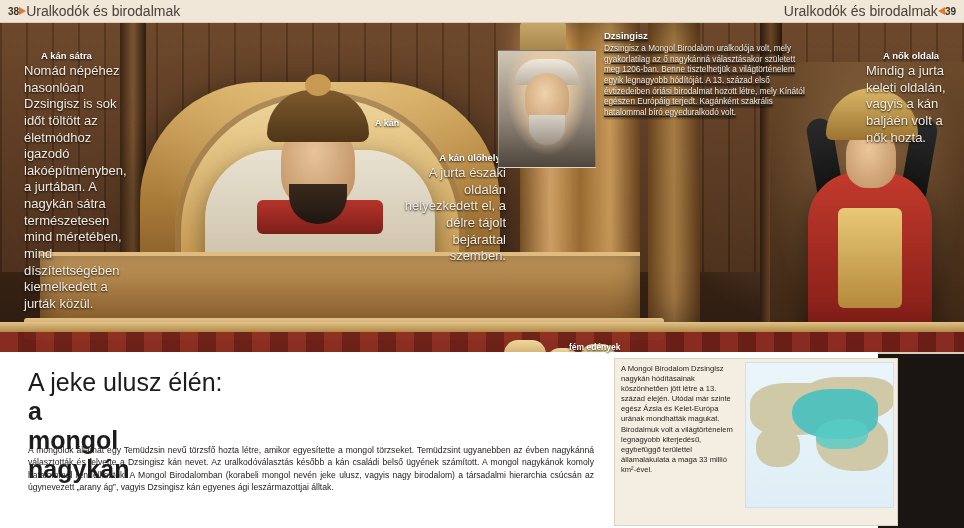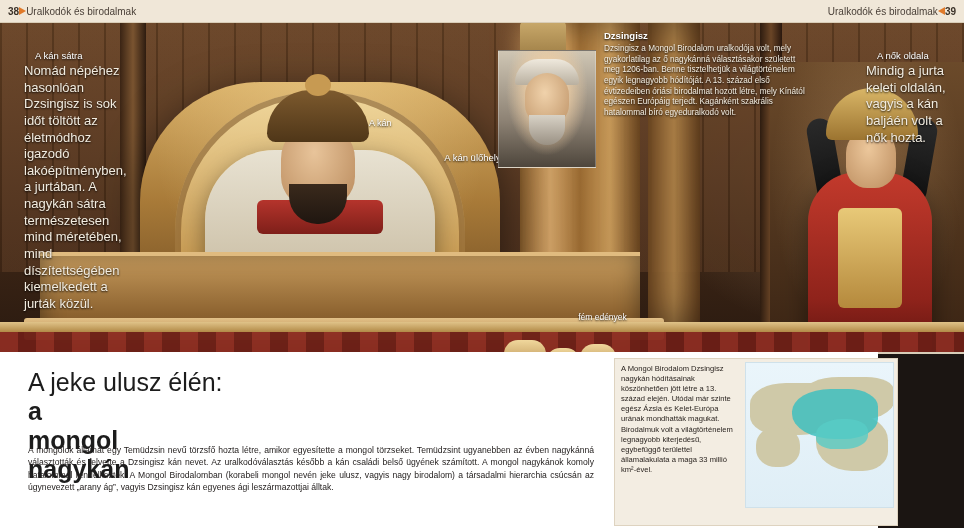--- a/index.html
+++ b/index.html
@@ -16,21 +16,21 @@
     position:absolute;left:0;top:0;width:964px;height:22px;
     background:#f0e7d8;display:flex;align-items:center;
     border-bottom:1px solid #d9cdb7;z-index:40;
   }
   .topbar .left,.topbar .right{display:flex;align-items:center;gap:0;font-size:10px;color:#3a3128;}
   .topbar .left{padding-left:8px;}
   .topbar .right{margin-left:auto;padding-right:8px;}
   .pgnum{font-weight:bold;font-size:10px;color:#3a3128;}
   .tri-r{width:0;height:0;border-left:7px solid #e07a2a;border-top:4.5px solid transparent;border-bottom:4.5px solid transparent;}
   .tri-l{width:0;height:0;border-right:7px solid #e07a2a;border-top:4.5px solid transparent;border-bottom:4.5px solid transparent;}
-  .chap{font-size:10px;color:#4a4038;}
+  .chap{font-size:14px;color:#4a4038;}
 
   
   .stage{
     position:absolute;left:0;top:22px;width:964px;height:330px;
     overflow:hidden;
     background:
       radial-gradient(ellipse 300px 180px at 300px 150px, rgba(255,225,160,.30), rgba(0,0,0,0) 70%),
       radial-gradient(ellipse 260px 200px at 840px 170px, rgba(255,220,170,.22), rgba(0,0,0,0) 70%),
       linear-gradient(#5a3a22 0%, #4a2e1c 45%, #3a2415 70%, #2a1a10 100%);
   }
@@ -171,38 +171,38 @@
     position:absolute;left:500px;top:300px;width:120px;height:52px;
   }
   .vessel{position:absolute;bottom:0;background:linear-gradient(180deg,#f0d79c,#a97c3c);border-radius:14px 14px 6px 6px;}
   .v1{left:4px;width:42px;height:34px;}
   .v2{left:46px;width:34px;height:26px;}
   .v3{left:80px;width:36px;height:30px;}
 
   
   .callout{position:absolute;z-index:30;}
   .callout h4{
-    margin:0 0 2px 11px;font-size:9.5px;font-weight:normal;color:#ffffff;
+    margin:0 0 2px 17px;font-size:9.5px;font-weight:bold;color:#ffffff;
     text-shadow:0 1px 2px rgba(0,0,0,.9);
   }
   .callout p{
     margin:0;font-size:13px;line-height:1.28;color:#f2ece0;
     text-shadow:0 1px 2px rgba(0,0,0,.9);
   }
   .c-kansatra{left:24px;top:50px;width:110px;}
   .c-nok{left:866px;top:50px;width:86px;}
   .c-kan{left:358px;top:118px;width:60px;}
   .c-kan h4{font-size:9px;}
   .c-ulohelye{left:396px;top:152px;width:110px;text-align:right;}
-  .c-femedenyek{left:552px;top:312px;width:90px;text-align:center;}
+  .c-femedenyek{left:552px;top:342px;width:90px;}
   .c-femedenyek h4{font-size:8.5px;}
 
   
   .dz-panel{
-    position:absolute;left:604px;top:30px;width:206px;z-index:32;
+    position:absolute;left:604px;top:30px;width:206px;z-index:32;text-decoration:underline;
   }
   .dz-panel h4{
     margin:0 0 3px 0;font-size:9.5px;color:#fff;font-weight:bold;
     text-shadow:0 1px 2px rgba(0,0,0,.9);
   }
   .dz-panel p{
     margin:0;font-size:8.2px;line-height:1.3;color:#f4eee2;
     text-shadow:0 1px 2px rgba(0,0,0,.9);
   }
   .dz-portrait{
@@ -344,20 +344,21 @@
     <h4>A kán sátra</h4>
     <p>Nomád népéhez hasonlóan Dzsingisz is sok időt töltött az életmódhoz igazodó lakóépítményben, a jurtában. A nagykán sátra természetesen mind méretében, mind díszítettségében kiemelkedett a jurták közül.</p>
   </div>
 
   <div class="callout c-kan">
     <h4>A kán</h4>
   </div>
 
   <div class="callout c-ulohelye">
     <h4>A kán ülőhelye</h4>
+    <p>A jurta északi oldalán helyezkedett el, a délre tájolt bejárattal szemben.</p>
   </div>
 
   <div class="callout c-nok">
     <h4>A nők oldala</h4>
     <p>Mindig a jurta keleti oldalán, vagyis a kán baljáén volt a nők hozta.</p>
   </div>
 
   <div class="callout c-femedenyek">
     <h4>fém edények</h4>
   </div>

